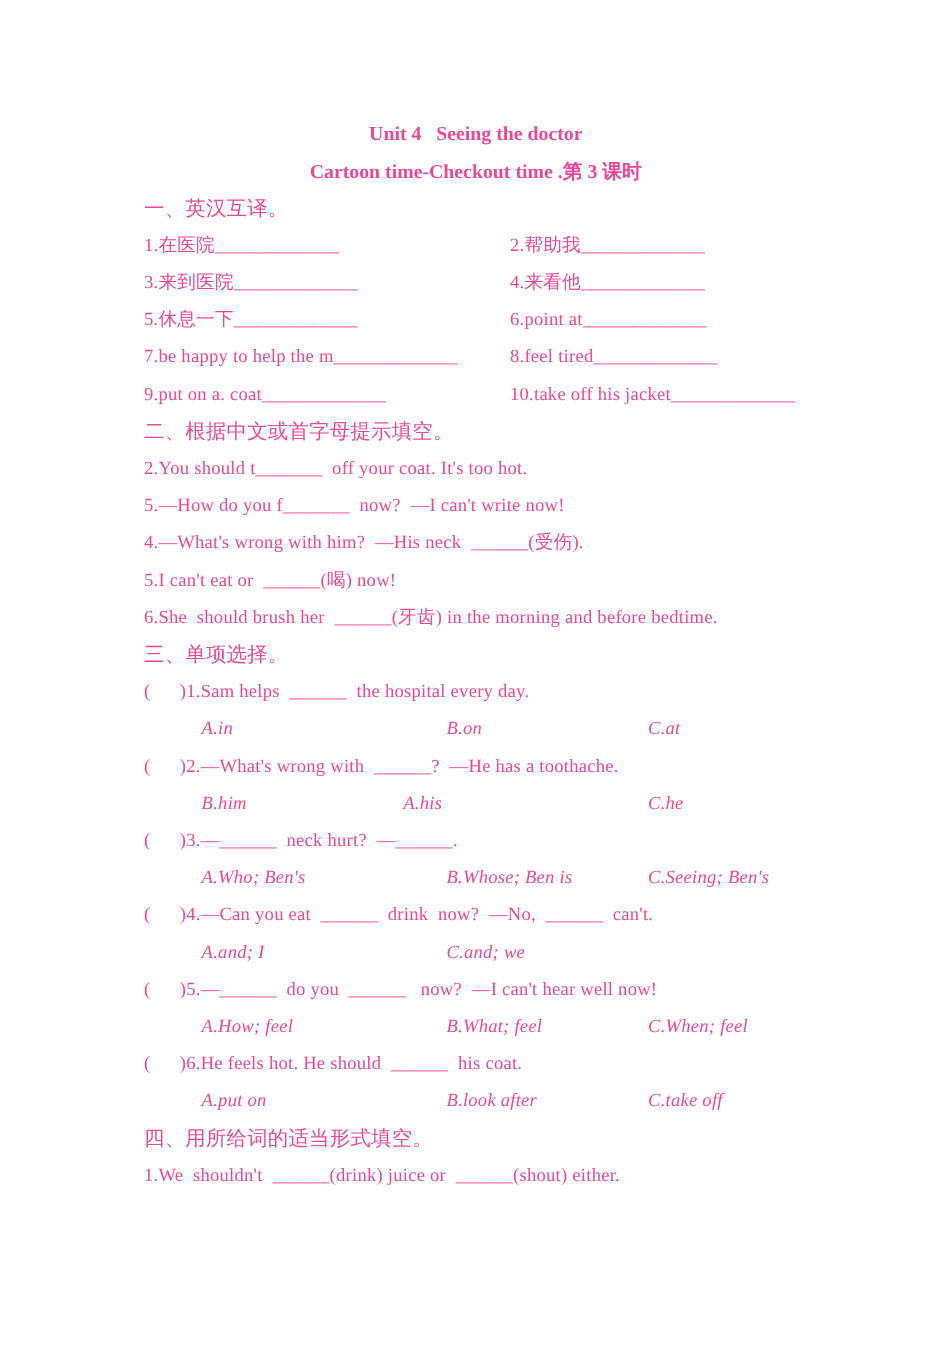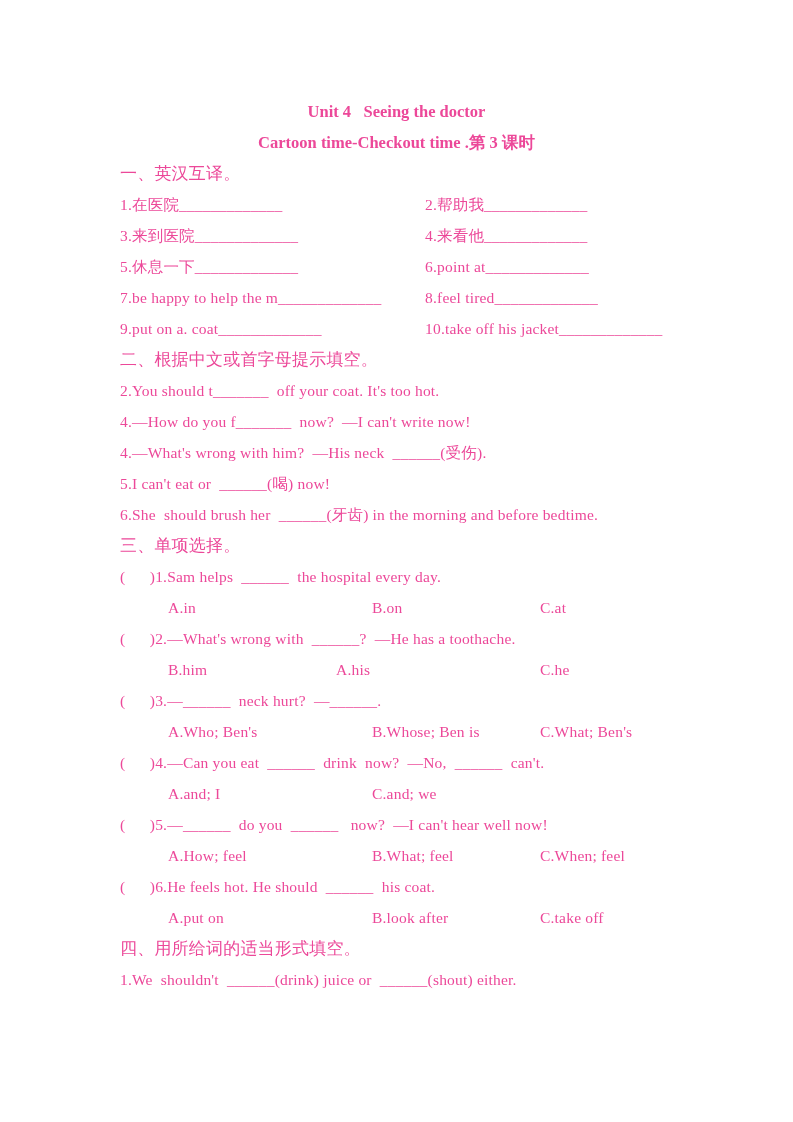--- a/index.html
+++ b/index.html
@@ -27,51 +27,51 @@
     font-weight: bold;
     font-size: 16.5px;
     line-height: 31px;
     white-space: pre-wrap;
   }
   .heading { font-size: 17px; }
   .pair-row { display: flex; }
   .pair-left { flex: 0 0 305px; white-space: pre-wrap; }
   .pair-right { flex: 1; white-space: pre-wrap; }
   .options-row { display: flex; padding-left: 48px; }
-  .opt { white-space: pre-wrap; }
+  .opt { white-space: pre-wrap; font-style: italic; }
   .opt-a { flex: 0 0 204px; }
   .opt-b { flex: 0 0 168px; }
   .opt-c { flex: 1; }
 </style>
 </head>
 <body>
 
 <div class="page">
   <div class="title-line">Unit 4   Seeing the doctor</div>
   <div class="title-line">Cartoon time-Checkout time .第 3 课时</div>
   <div id="content">
       <div class="line heading">一、英汉互译。</div>
       <div class="line pair-row"><span class="pair-left">1.在医院_____________</span><span class="pair-right">2.帮助我_____________</span></div>
       <div class="line pair-row"><span class="pair-left">3.来到医院_____________</span><span class="pair-right">4.来看他_____________</span></div>
       <div class="line pair-row"><span class="pair-left">5.休息一下_____________</span><span class="pair-right">6.point at_____________</span></div>
       <div class="line pair-row"><span class="pair-left">7.be happy to help the m_____________</span><span class="pair-right">8.feel tired_____________</span></div>
       <div class="line pair-row"><span class="pair-left">9.put on a. coat_____________</span><span class="pair-right">10.take off his jacket_____________</span></div>
       <div class="line heading">二、根据中文或首字母提示填空。</div>
       <div class="line">2.You should t_______  off your coat. It's too hot.</div>
-      <div class="line">4.—How do you f_______  now?  —I can't write now!</div>
+      <div class="line">5.—How do you f_______  now?  —I can't write now!</div>
       <div class="line">4.—What's wrong with him?  —His neck  ______(受伤).</div>
       <div class="line">5.I can't eat or  ______(喝) now!</div>
       <div class="line">6.She  should brush her  ______(牙齿) in the morning and before bedtime.</div>
       <div class="line heading">三、单项选择。</div>
       <div class="line">(      )1.Sam helps  ______  the hospital every day.</div>
       <div class="line options-row"><span class="opt opt-a">A.in</span><span class="opt opt-b">B.on</span><span class="opt opt-c">C.at</span></div>
       <div class="line">(      )2.—What's wrong with  ______?  —He has a toothache.</div>
       <div class="line options-row"><span class="opt opt-b">B.him</span><span class="opt opt-a">A.his</span><span class="opt opt-c">C.he</span></div>
       <div class="line">(      )3.—______  neck hurt?  —______.</div>
-      <div class="line options-row"><span class="opt opt-a">A.Who; Ben's</span><span class="opt opt-b">B.Whose; Ben is</span><span class="opt opt-c">C.What; Ben's</span></div>
+      <div class="line options-row"><span class="opt opt-a">A.Who; Ben's</span><span class="opt opt-b">B.Whose; Ben is</span><span class="opt opt-c">C.Seeing; Ben's</span></div>
       <div class="line">(      )4.—Can you eat  ______  drink  now?  —No,  ______  can't.</div>
       <div class="line options-row"><span class="opt opt-a">A.and; I</span><span class="opt opt-c">C.and; we</span></div>
       <div class="line">(      )5.—______  do you  ______   now?  —I can't hear well now!</div>
       <div class="line options-row"><span class="opt opt-a">A.How; feel</span><span class="opt opt-b">B.What; feel</span><span class="opt opt-c">C.When; feel</span></div>
       <div class="line">(      )6.He feels hot. He should  ______  his coat.</div>
       <div class="line options-row"><span class="opt opt-a">A.put on</span><span class="opt opt-b">B.look after</span><span class="opt opt-c">C.take off</span></div>
       <div class="line heading">四、用所给词的适当形式填空。</div>
       <div class="line">1.We  shouldn't  ______(drink) juice or  ______(shout) either.</div>
     </div>
 </div>

